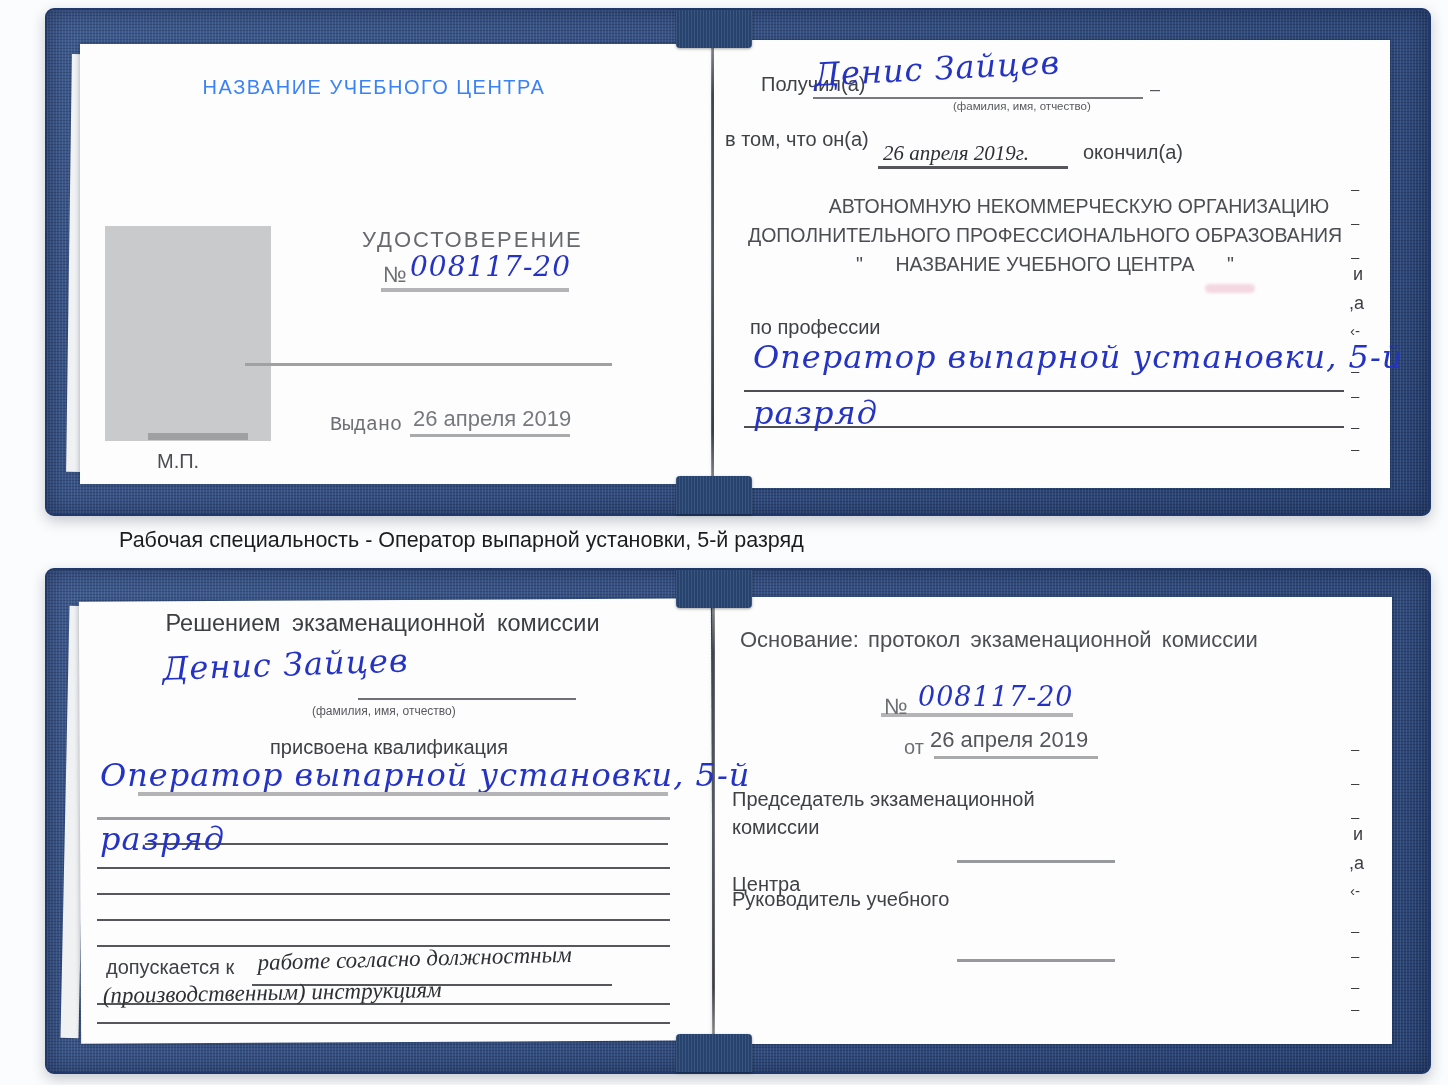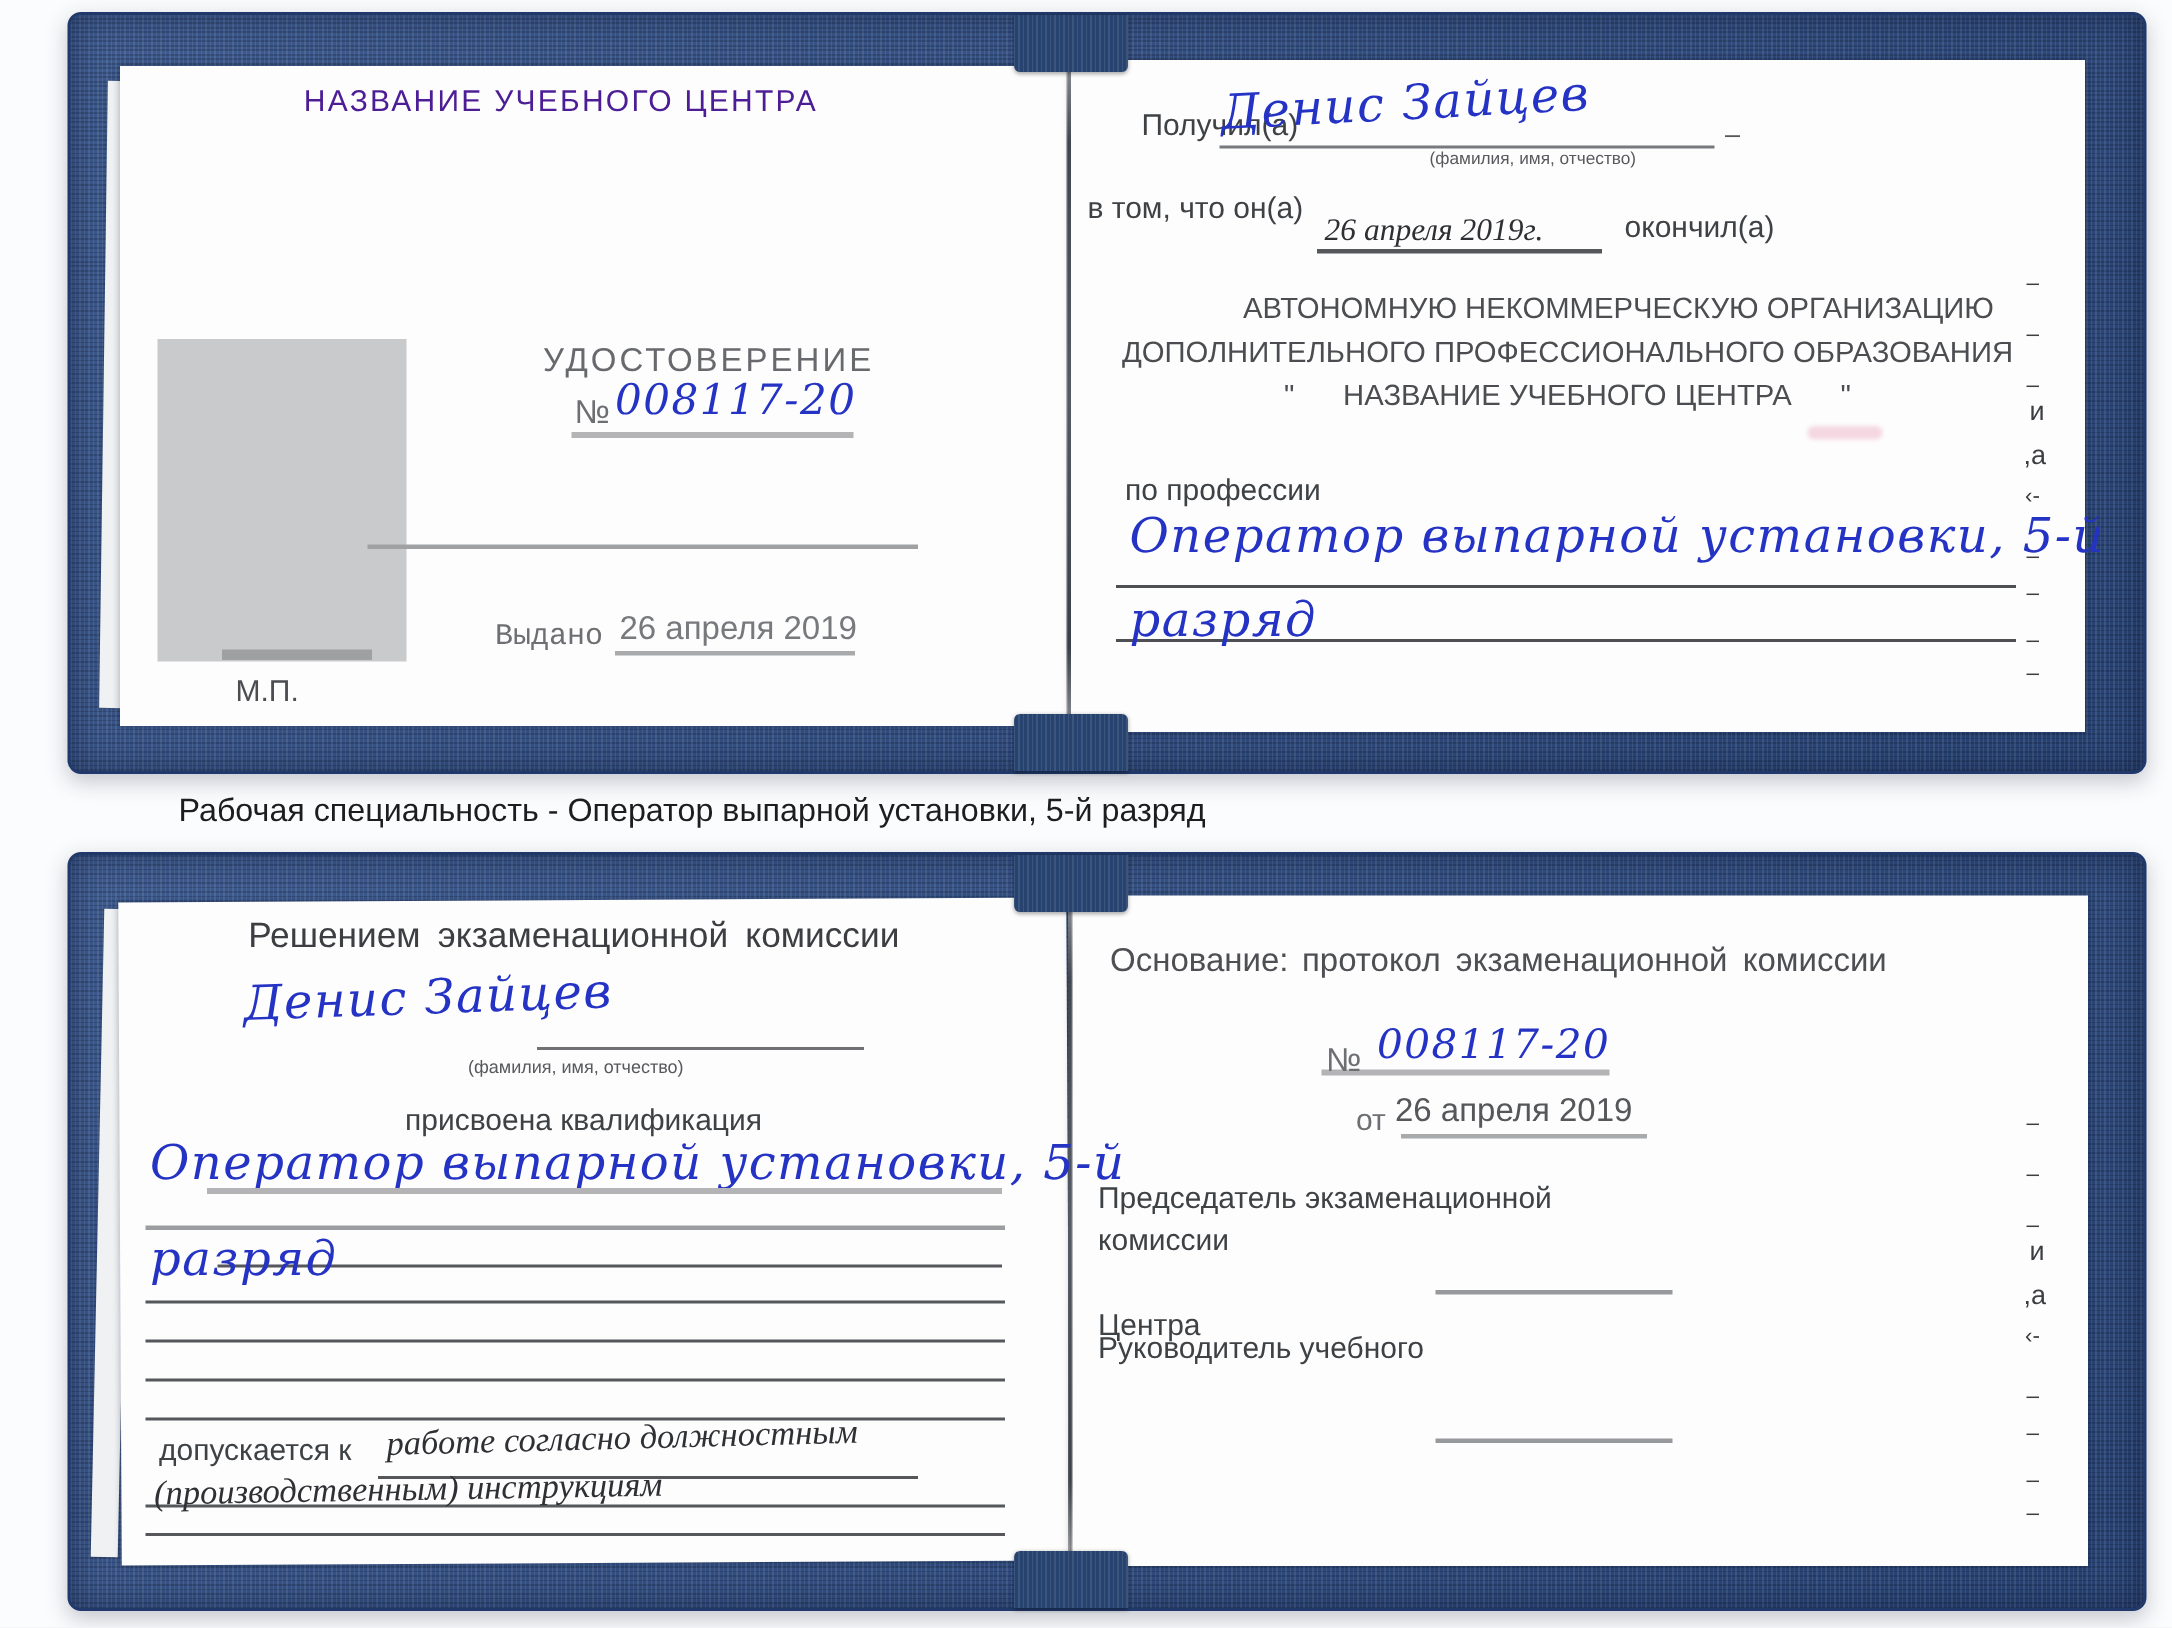--- a/index.html
+++ b/index.html
@@ -54,21 +54,21 @@
 
   <div class="folder folder-top">
     <div class="edge-sliver" style="left:22px;top:44px;width:16px;height:418px;transform:rotate(.8deg);"></div>
     <div class="page" style="left:33px;top:34px;width:632px;height:440px;"></div>
     <div class="page" style="left:667px;top:30px;width:676px;height:448px;"></div>
     <div class="crease" style="left:664px;top:32px;height:442px;"></div>
     <div class="tab" style="left:629px;top:0;border-radius:0 0 4px 4px;"></div>
     <div class="tab" style="left:629px;bottom:0;border-radius:4px 4px 0 0;"></div>
   </div>
 
-  <div class="t gray center" style="left:74px;top:57px;width:600px;font-size:20px;letter-spacing:1.5px;color:#4c1d95;">НАЗВАНИЕ УЧЕБНОГО ЦЕНТРА</div>
+  <div class="t gray center" style="left:74px;top:76px;width:600px;font-size:20px;letter-spacing:1.5px;color:#3b82f6;">НАЗВАНИЕ УЧЕБНОГО ЦЕНТРА</div>
 
   <div class="photo" style="left:105px;top:226px;width:166px;height:215px;"></div>
   <div class="line" style="left:148px;top:433px;width:100px;height:7px;background:#9fa0a2;"></div>
 
   <div class="t" style="left:362px;top:227px;font-size:22px;letter-spacing:2px;color:#67696d;">УДОСТОВЕРЕНИЕ</div>
   <div class="t gray" style="left:383px;top:262px;font-size:22px;">№</div>
   <div class="t ink" style="left:410px;top:250px;font-size:28px;">008117-20</div>
   <div class="line soft" style="left:381px;top:288px;width:188px;height:4px;"></div>
 
   <div class="line" style="left:245px;top:363px;width:367px;height:2.5px;background:#9fa1a3;"></div>

